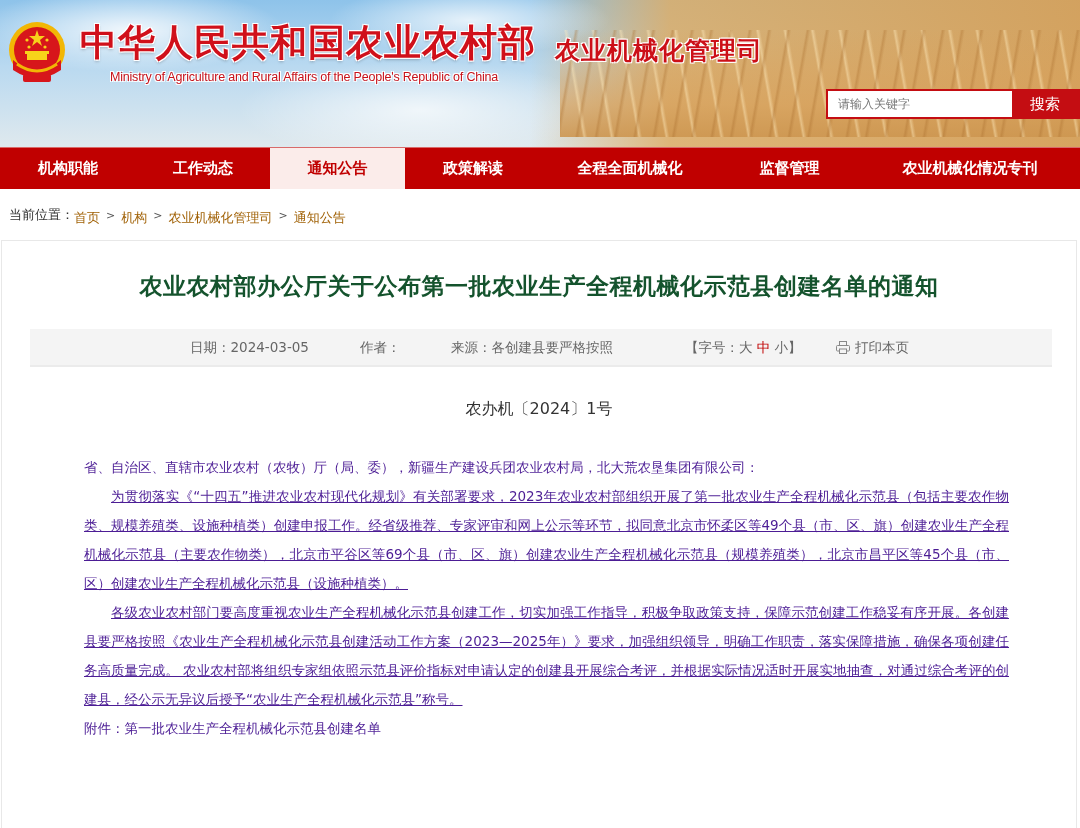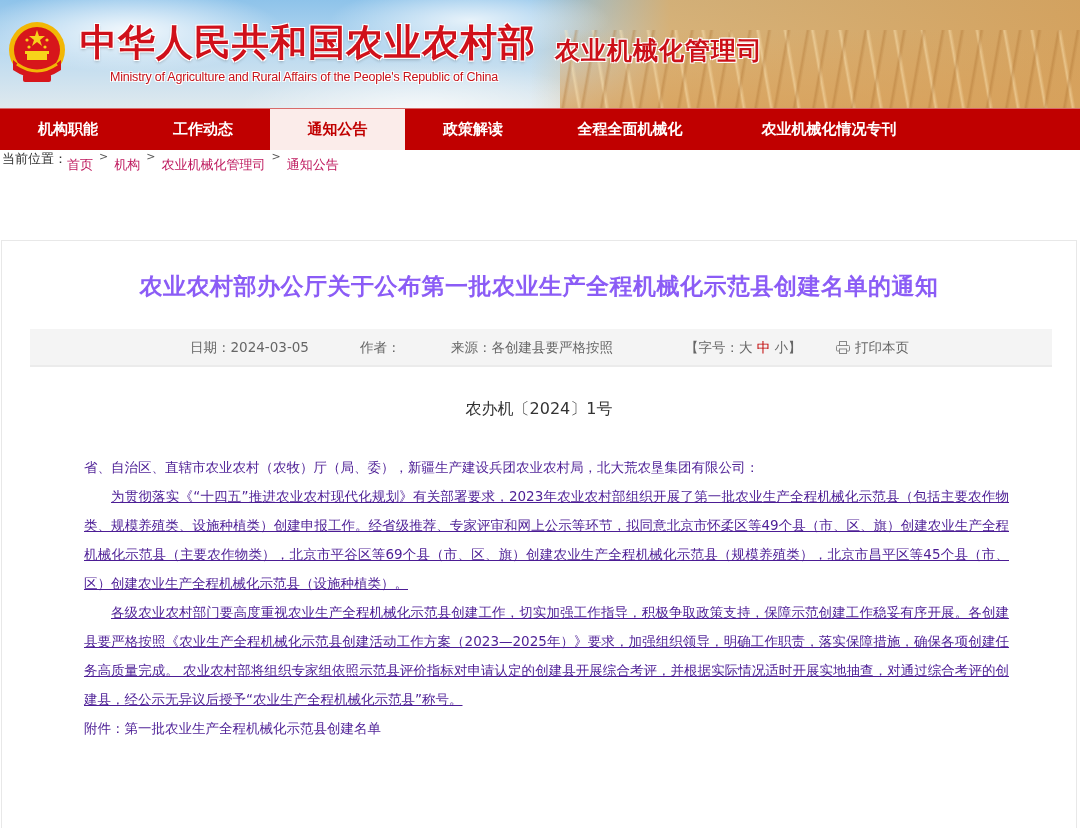--- a/index.html
+++ b/index.html
@@ -5,21 +5,21 @@
     * { margin: 0; padding: 0; box-sizing: border-box; }
     html, body {
       width: 1080px; height: 828px; overflow: hidden;
       background: #ffffff;
       font-family: "DejaVu Sans", "Liberation Sans", sans-serif;
       color: #333;
     }
     
     .banner {
       position: relative;
-      width: 1080px; height: 108px;
+      width: 1080px; height: 147px;
       overflow: hidden;
       background:
         radial-gradient(ellipse 220px 60px at 130px 30px, rgba(255,255,255,0.85), rgba(255,255,255,0) 70%),
         radial-gradient(ellipse 260px 70px at 420px 110px, rgba(255,255,255,0.7), rgba(255,255,255,0) 70%),
         radial-gradient(ellipse 200px 50px at 470px 20px, rgba(255,255,255,0.75), rgba(255,255,255,0) 70%),
         linear-gradient(90deg, rgba(0,0,0,0) 0%, rgba(0,0,0,0) 48%, rgba(226,178,110,0.0) 49%, rgba(222,172,100,0.85) 62%, rgba(214,160,88,0.95) 100%),
         linear-gradient(180deg, #8ec3ea 0%, #b9d9f0 45%, #dfe9ee 100%);
     }
     .wheat {
       position: absolute; left: 560px; top: 30px; width: 520px; height: 107px;
@@ -85,37 +85,37 @@
     }
     .nav-item {
       height: 41px;
       display: flex; align-items: center; justify-content: center;
       color: #fff; font-weight: bold; font-size: 15px;
       white-space: nowrap; cursor: pointer;
     }
     .nav-item.active { background: #fbecea; color: #c00000; }
     
     .breadcrumb {
-      height: 52px; padding-left: 2px;
-      display: flex; align-items: flex-start;
+      height: 52px; padding-left: 9px;
+      display: flex; align-items: center;
       font-size: 13px; color: #333;
     }
     .breadcrumb .sep { margin: 0 6px; color: #555; font-size: 11px; }
-    .breadcrumb a { color: #be185d; text-decoration: none; margin-top: 6px; }
+    .breadcrumb a { color: #a16207; text-decoration: none; margin-top: 6px; }
     
     .article-box {
       position: absolute; left: 1px; top: 240px;
       width: 1076px; height: 600px;
       border: 1px solid #e8e8e8;
       background: #fff;
     }
     .article-title {
       position: absolute; left: 0; right: 0; top: 30px;
       text-align: center;
-      font-size: 23px; font-weight: bold; color: #8b5cf6;
+      font-size: 23px; font-weight: bold; color: #14532d;
       letter-spacing: 0.5px;
     }
     .meta-bar {
       position: absolute; left: 28px; top: 88px;
       width: 1022px; height: 38px;
       background: #f4f4f4;
       border-bottom: 2px solid #ebebeb;
       display: flex; align-items: center;
       font-size: 13.5px; color: #666;
       white-space: nowrap;
@@ -156,37 +156,44 @@
     <rect x="20" y="34" width="20" height="6" fill="#f7d21a"></rect>
     <path d="M6 40 Q30 62 54 40 L54 50 Q30 66 6 50 Z" fill="#d7161b"></path>
     <path d="M10 44 Q30 58 50 44" stroke="#f2b705" stroke-width="3" fill="none"></path>
     <rect x="16" y="54" width="28" height="8" rx="2" fill="#d7161b"></rect>
   </svg>
 
   <div class="ministry-cn">中华人民共和国农业农村部</div>
   <div class="ministry-en">Ministry of Agriculture and Rural Affairs of the People's Republic of China</div>
   <div class="dept-name">农业机械化管理司</div>
 
+  <div class="search-box">
+    <input class="search-input" type="text" placeholder="请输入关键字" style="">
+    <button class="search-btn">搜索</button>
+  </div>
 </div>
 
 <div class="nav">
   <div class="nav-item" style="width:136px">
       <span>机构职能</span>
     </div>
   <div class="nav-item" style="width:134px">
       <span>工作动态</span>
     </div>
   <div class="nav-item active" style="width:135px">
       <span>通知公告</span>
     </div>
   <div class="nav-item" style="width:136px">
       <span>政策解读</span>
     </div>
   <div class="nav-item" style="width:178px">
       <span>全程全面机械化</span>
+    </div>
+  <div class="nav-item" style="width:141px">
+      <span>监督管理</span>
     </div>
   <div class="nav-item" style="width:220px">
       <span>农业机械化情况专刊</span>
     </div>
 </div>
 
 <div class="breadcrumb">
   <span>当前位置：</span>
   <a href="#">首页</a>
   <span class="sep">&gt;</span>

